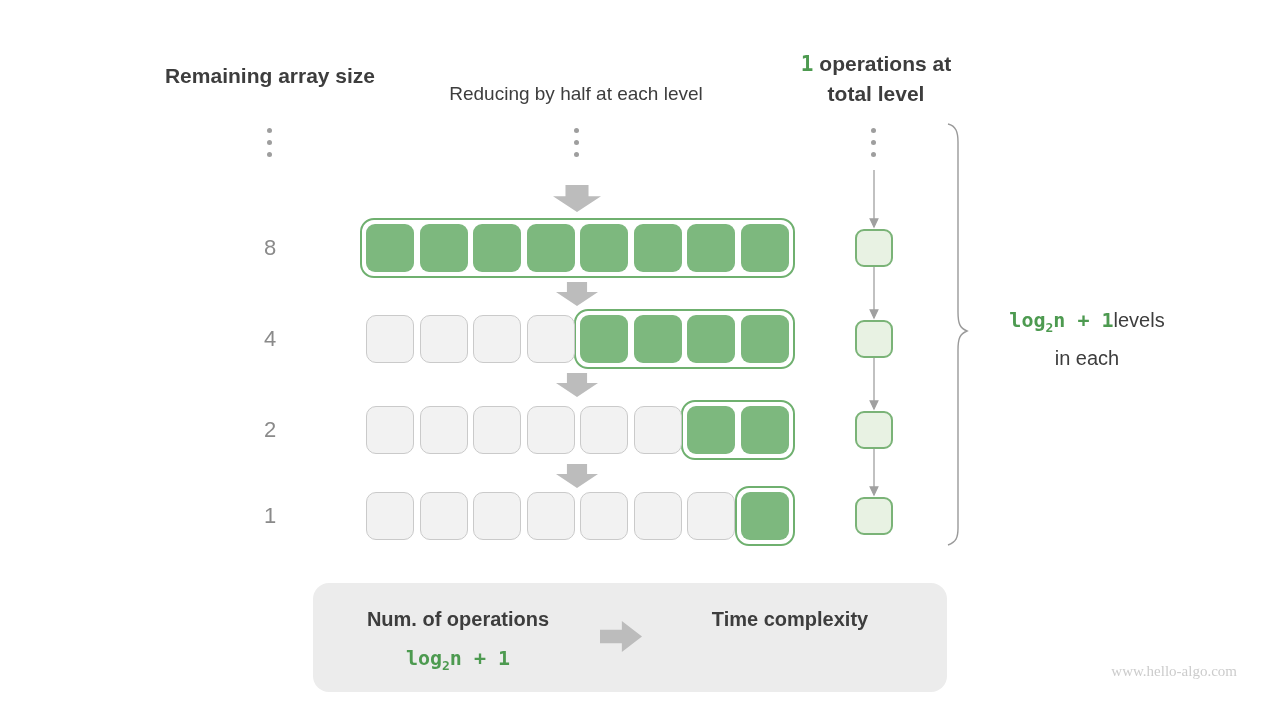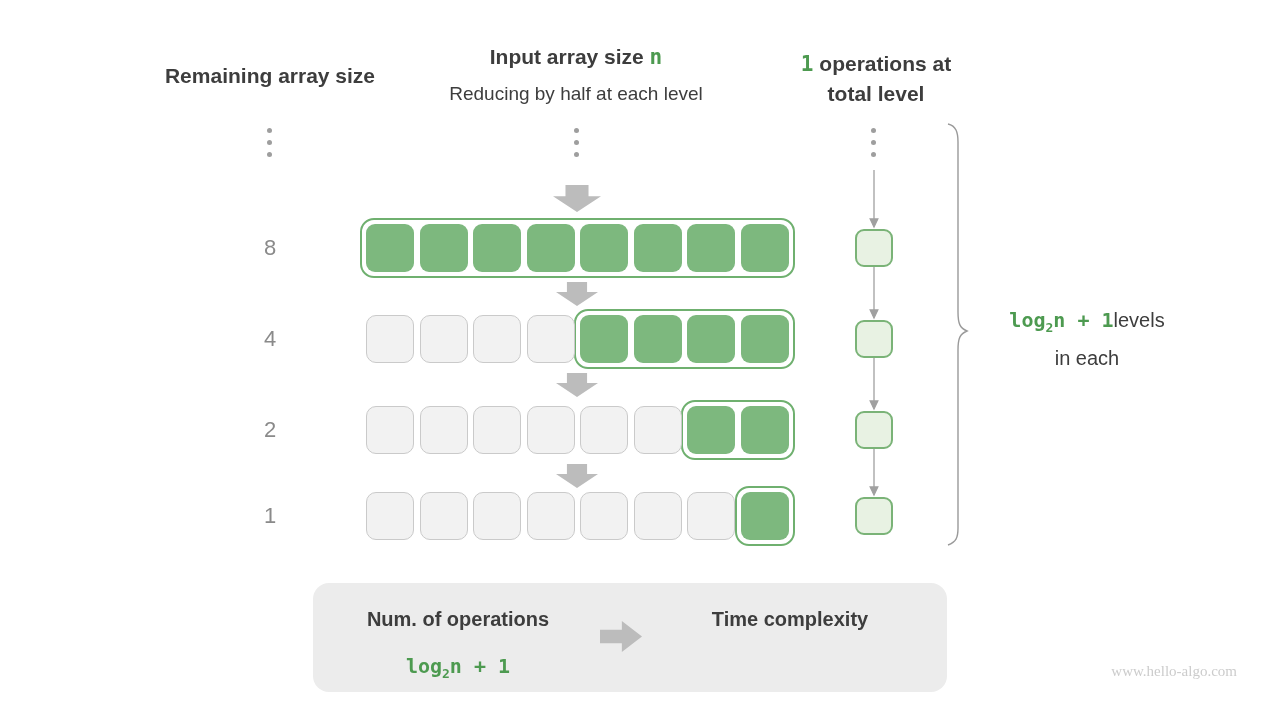--- a/index.html
+++ b/index.html
@@ -30,35 +30,32 @@
   .right-arrow{position:absolute;background:var(--arrow-gray);
               clip-path:polygon(0 28%,52% 28%,52% 0,100% 50%,52% 100%,52% 72%,0 72%);}
   .dots{position:absolute;display:flex;flex-direction:column;align-items:center;gap:7px;}
   .dots i{width:5px;height:5px;border-radius:50%;background:var(--dot-gray);}
   .brace-label{font-size:20px;color:var(--text-dark);text-align:center;line-height:31px;}
   .brace-label .formula{font-family:"DejaVu Sans Mono",monospace;font-weight:bold;color:var(--text-green);}
   sub{font-size:0.65em;}
   .summary-box{position:absolute;left:313px;top:583px;width:634px;height:109px;
                background:var(--box-bg);border-radius:16px;}
   .box-title{position:absolute;font-size:20px;font-weight:bold;color:var(--text-dark);text-align:center;}
-  .box-value{position:absolute;font-size:20px;font-weight:bold;text-align:center;margin-top:8px;}
+  .box-value{position:absolute;font-size:20px;font-weight:bold;text-align:center;}
   .watermark{position:absolute;right:43px;top:663px;font-family:Liberation Serif, serif;
              font-size:15px;color:var(--watermark-gray);}
   svg.overlay{position:absolute;left:0;top:0;pointer-events:none;}
 </style>
 </head>
 <body>
 
 <div class="canvas">
 
   <div class="abs hdr" style="left:120px;top:64px;width:300px;">Remaining array size</div>
 
-  <div class="abs hdr" style="left:376px;top:45px;width:400px;">
-    <span>Input array size </span><span class="mono green">n</span>
-  </div>
   <div class="abs sub" style="left:376px;top:83px;width:400px;">Reducing by half at each level</div>
 
   <div class="abs hdr" style="left:776px;top:49px;width:200px;line-height:29px;">
     <div><span class="mono green">1</span><span> operations at</span></div>
     <div>total level</div>
   </div>
 
   <div class="dots" style="left:267px;top:128px;">
       <i></i>
       <i></i>

